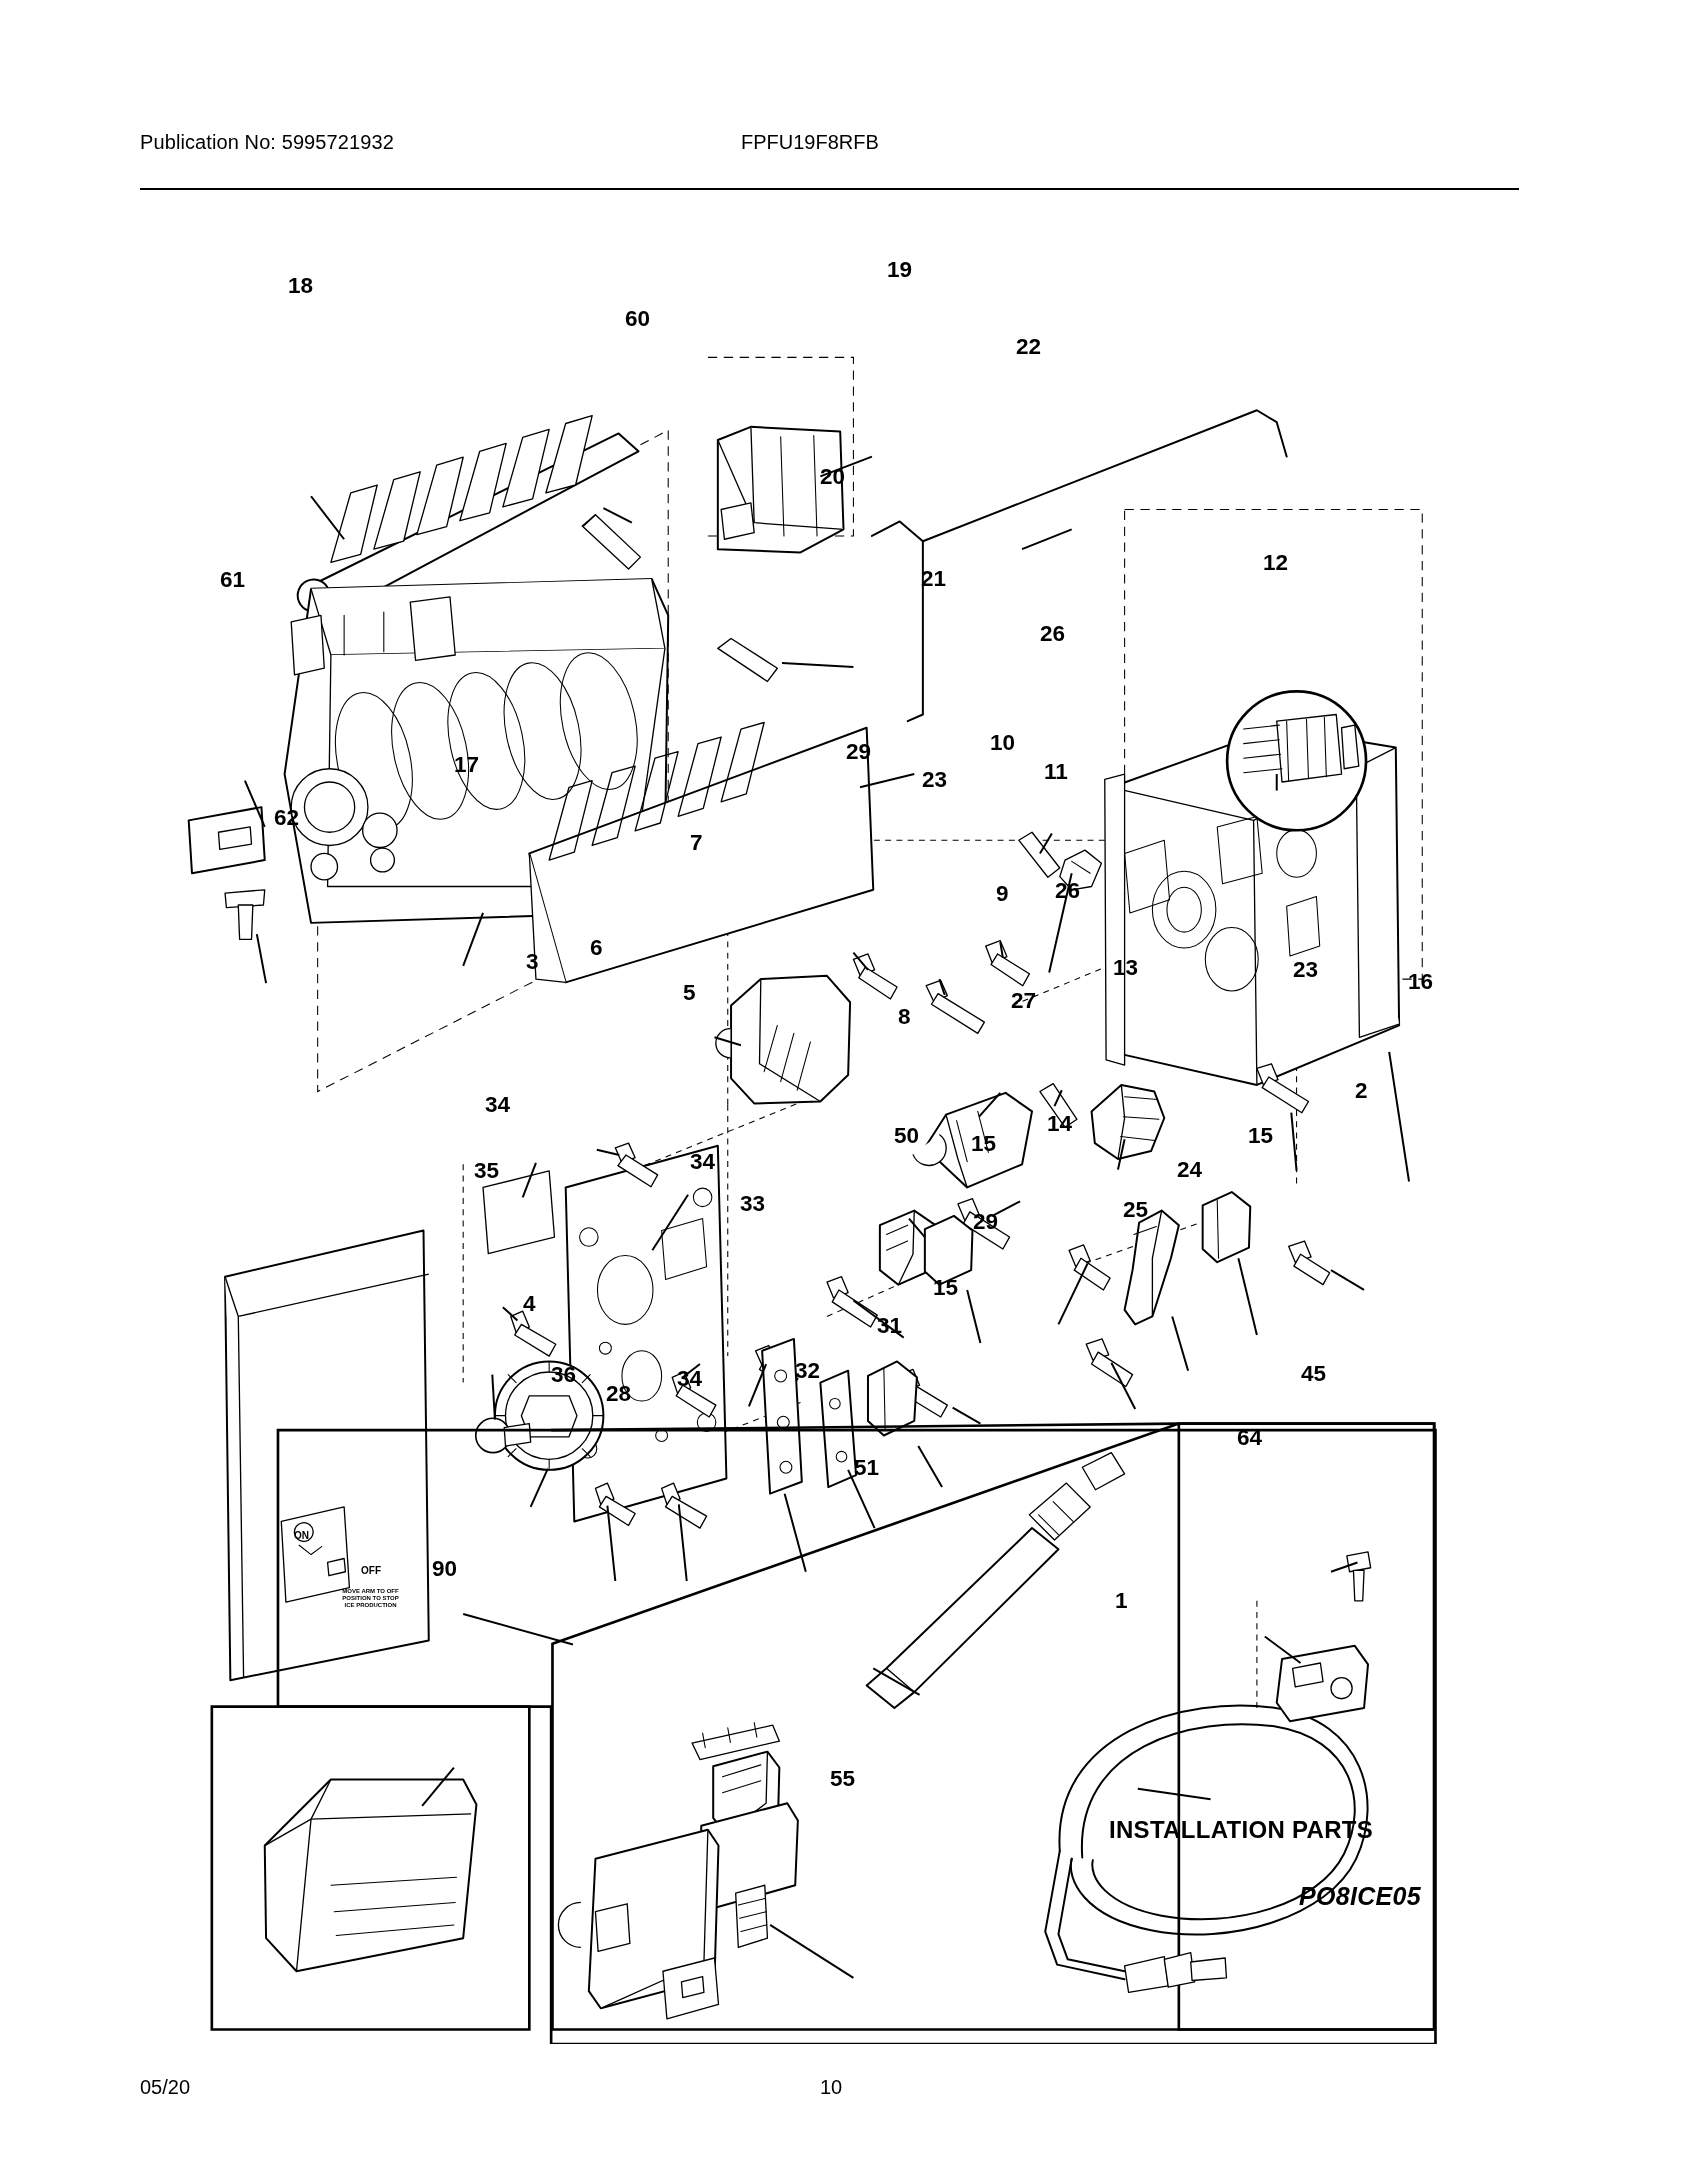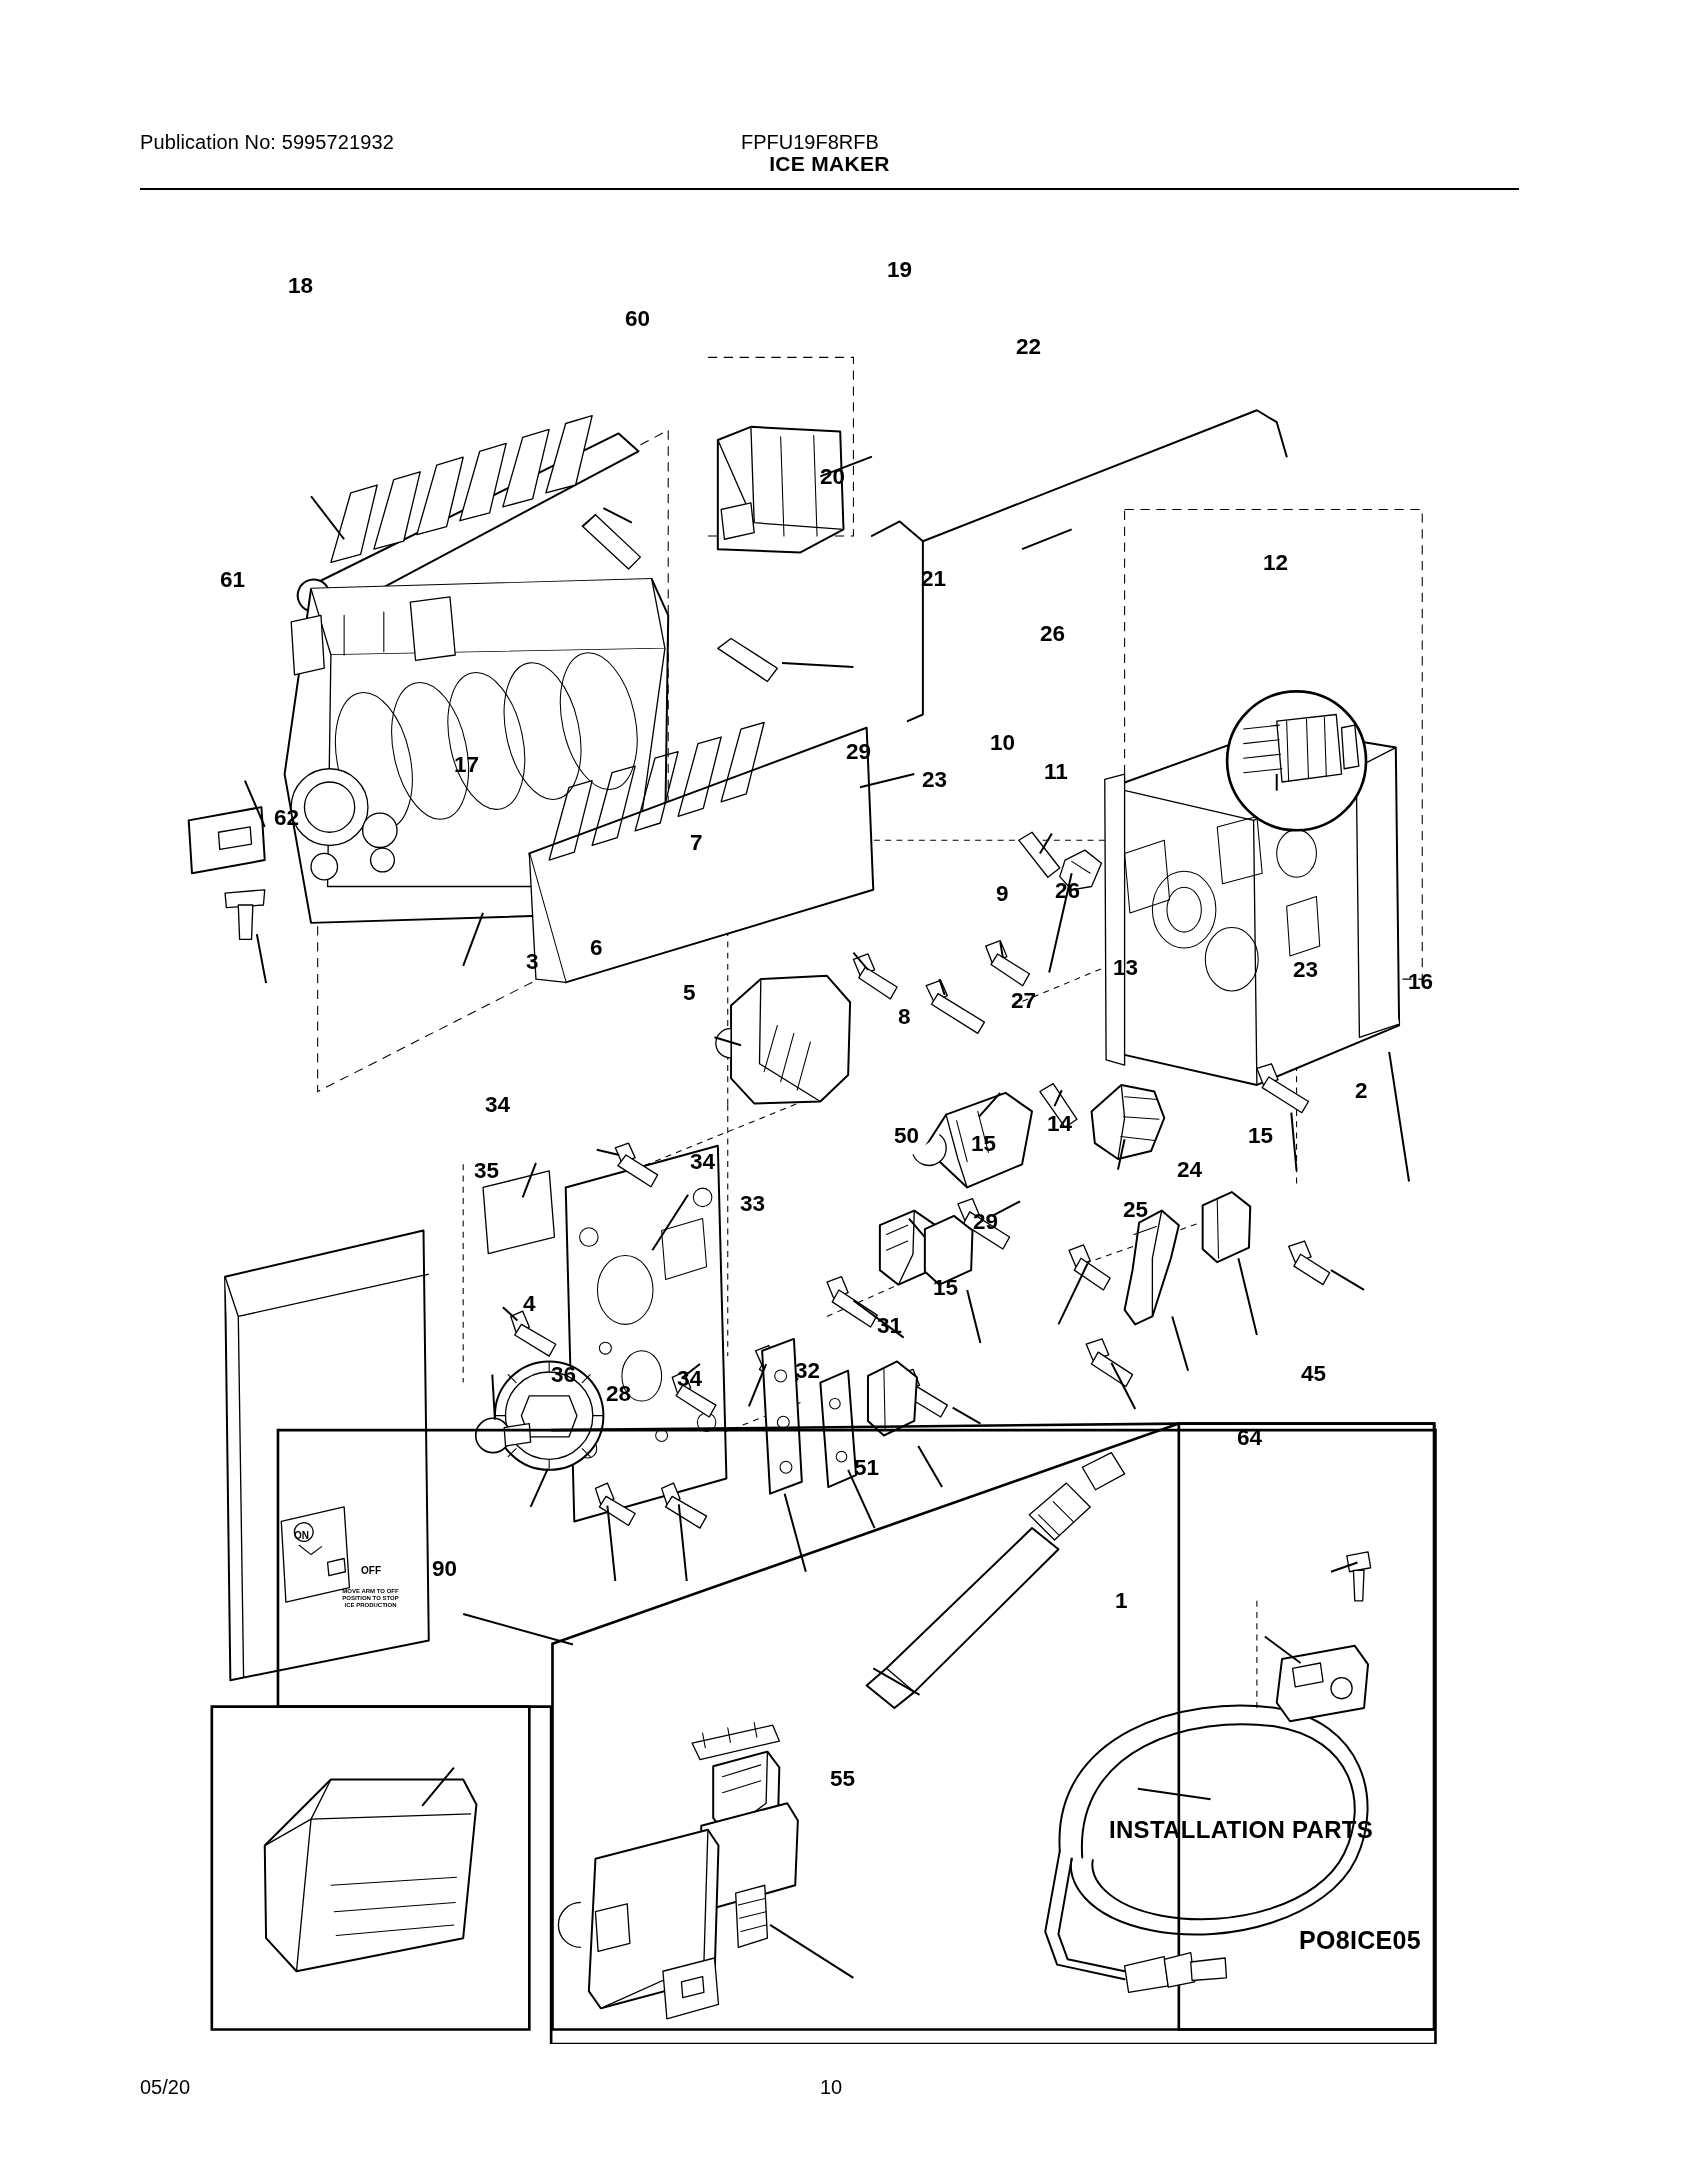--- a/index.html
+++ b/index.html
@@ -125,23 +125,20 @@
   }
 </style>
 </head>
 <body>
 
 <div class="page">
 
   <div class="hdr">
     <div class="pub">Publication No: 5995721932</div>
     <div class="model">FPFU19F8RFB</div>
-  </div>
-  <div class="title-wrap">
-    <span class="title">ICE MAKER</span>
   </div>
   <div class="rule"></div>
 
   <div class="canvas">
     <svg width="1687" height="1852" viewBox="0 0 2550 2800" xmlns="http://www.w3.org/2000/svg">
       <defs>
         <style>
           .ln  { fill:none; stroke:#000; stroke-width:3; stroke-linecap:round; stroke-linejoin:round; }
           .ln2 { fill:none; stroke:#000; stroke-width:2; stroke-linecap:round; stroke-linejoin:round; }
           .thin{ fill:none; stroke:#000; stroke-width:1.6; stroke-linecap:round; stroke-linejoin:round; }
@@ -643,21 +640,21 @@
     <span class="callout" style="left:432px;  top:1558px;">90</span>
   </div>
 
   <span class="switch-txt" style="left:294px; top:1530px;">ON</span>
   <span class="switch-txt" style="left:361px; top:1565px;">OFF</span>
   <span class="switch-fine" style="left:331px; top:1588px; width:79px; white-space:pre-line;">MOVE ARM TO OFF
 POSITION TO STOP
 ICE PRODUCTION</span>
 
   <span class="label-big" style="left:1109px; top:1816px;">INSTALLATION PARTS</span>
-  <span class="label-code" style="left:1299px; top:1926px;">PO8ICE05</span>
+  <span class="label-code" style="left:1299px; top:1882px;font-style:italic;">PO8ICE05</span>
 
   <div class="footer">
     <span class="date">05/20</span>
     <span class="pageno">10</span>
   </div>
 
 </div>
 
 
 </body></html>

